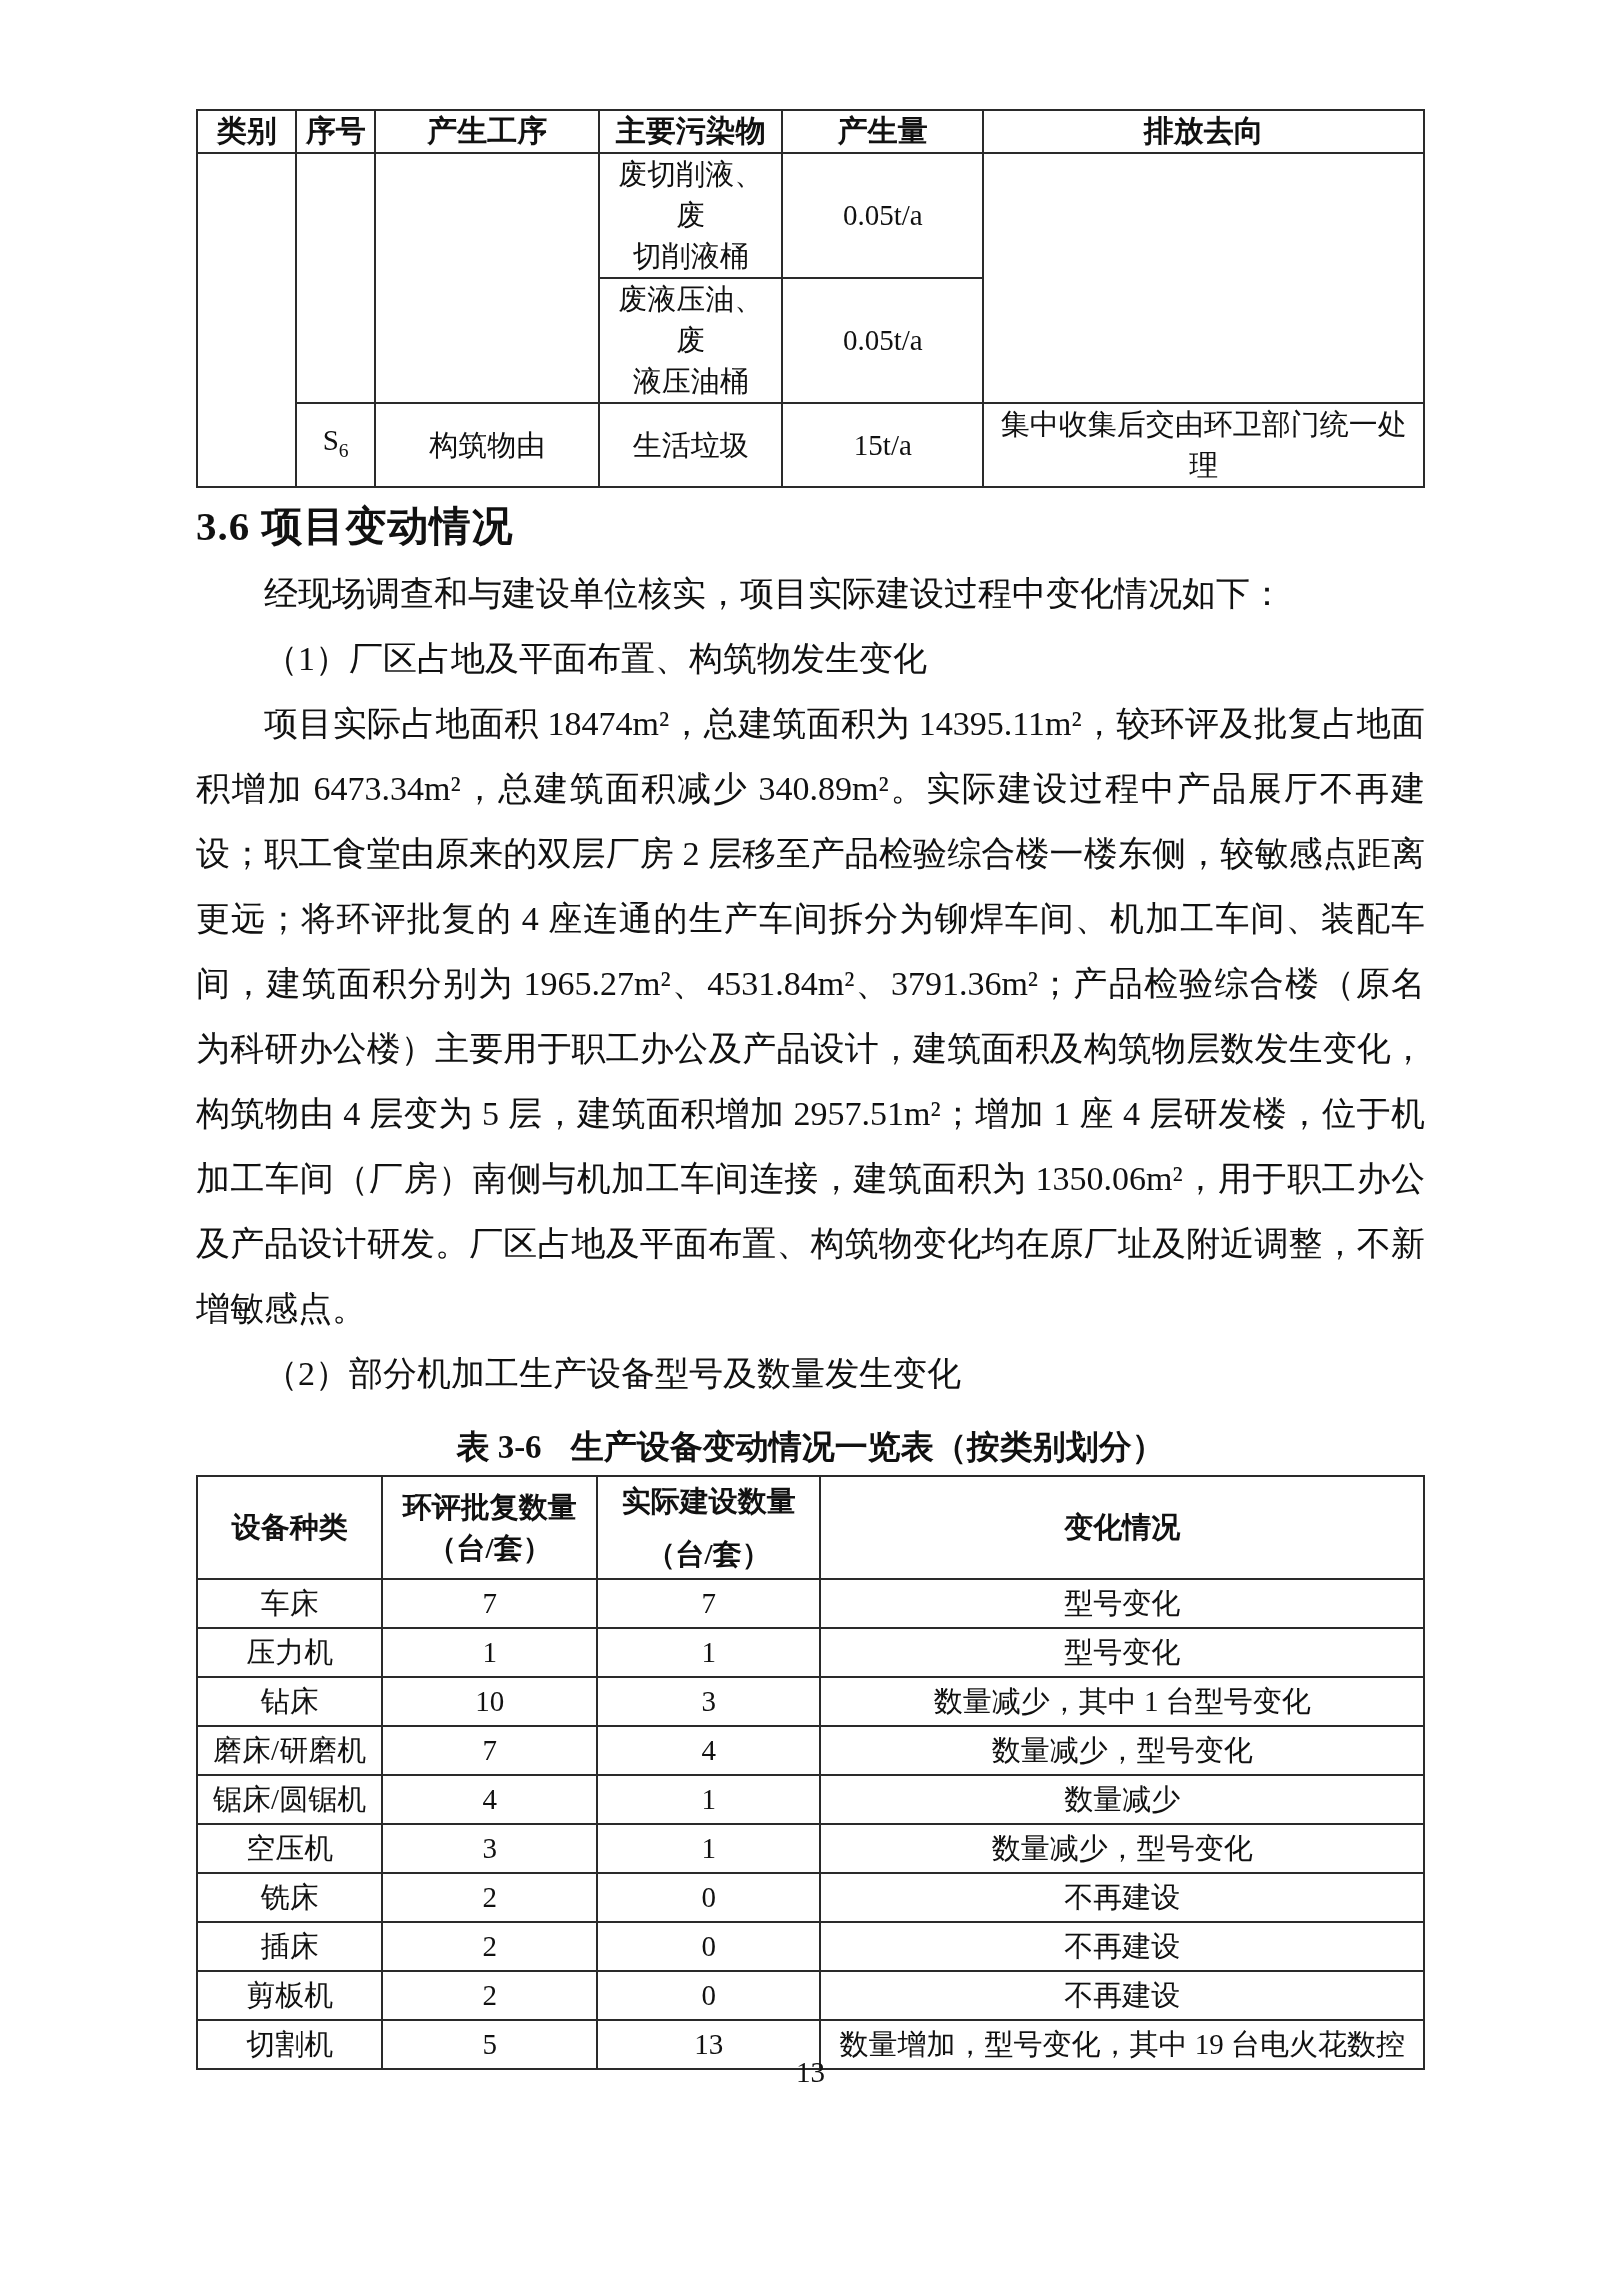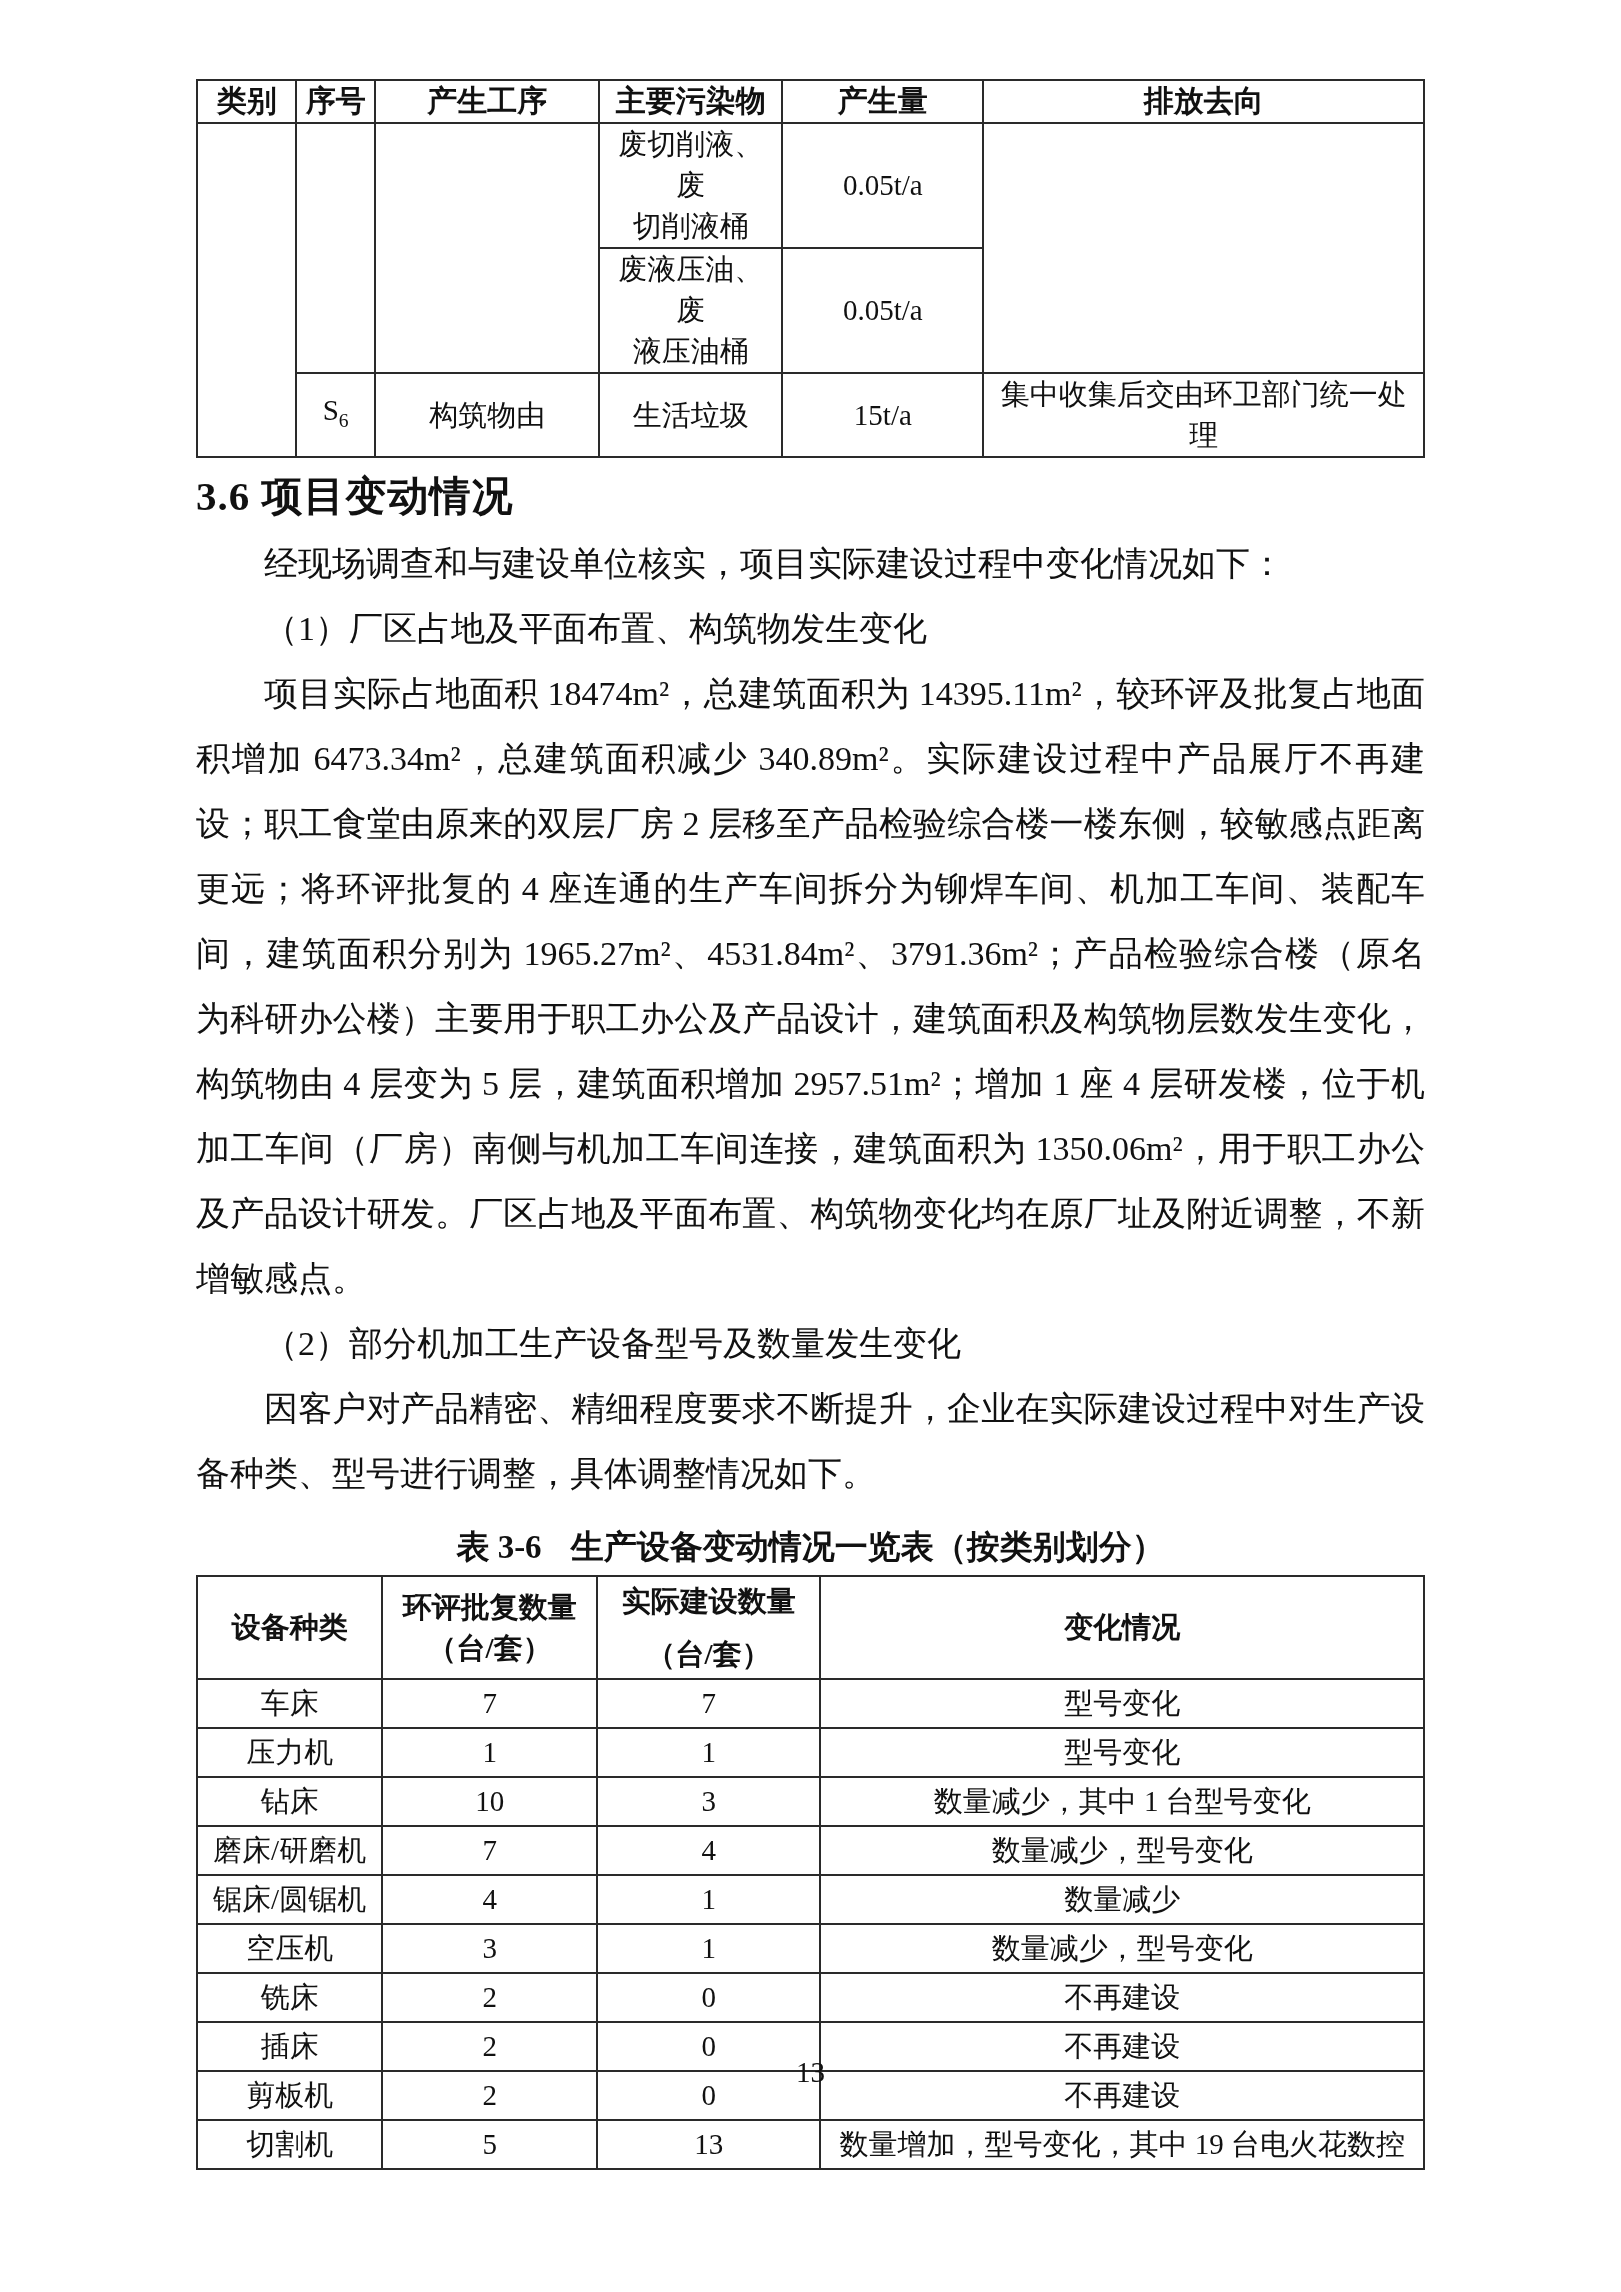--- a/index.html
+++ b/index.html
@@ -20,21 +20,21 @@
     border:2.9px solid #2a2a2a;
   }
   th, td {
     border:2px solid #2a2a2a;
     text-align:center; vertical-align:middle;
     padding:0 5.9px;
     font-weight:normal;
   }
 
   
-  .t1 { margin-top:79px; font-size:29px;border-radius:8px; }
+  .t1 { margin-top:109px; font-size:29px;border-radius:8px; }
   .t1 thead th { height:39px; font-weight:bold; font-size:30px; }
   .t1 .row-tall td { height:89px; }
   .t1 .row-last td { height:83px; }
   .t1 td { line-height:41px;text-align:center; }
   .pre-line { white-space:pre-line; }
   .t1 sub { font-size:19.6px; }
 
   
   .section-heading {
     margin-top:14.7px;
@@ -118,21 +118,20 @@
     </tbody>
   </table>
 
   <h2 class="section-heading">3.6 项目变动情况</h2>
 
   <div class="paras">
     <p>经现场调查和与建设单位核实，项目实际建设过程中变化情况如下：</p>
     <p>（1）厂区占地及平面布置、构筑物发生变化</p>
     <p>项目实际占地面积 18474m²，总建筑面积为 14395.11m²，较环评及批复占地面积增加 6473.34m²，总建筑面积减少 340.89m²。实际建设过程中产品展厅不再建设；职工食堂由原来的双层厂房 2 层移至产品检验综合楼一楼东侧，较敏感点距离更远；将环评批复的 4 座连通的生产车间拆分为铆焊车间、机加工车间、装配车间，建筑面积分别为 1965.27m²、4531.84m²、3791.36m²；产品检验综合楼（原名为科研办公楼）主要用于职工办公及产品设计，建筑面积及构筑物层数发生变化，构筑物由 4 层变为 5 层，建筑面积增加 2957.51m²；增加 1 座 4 层研发楼，位于机加工车间（厂房）南侧与机加工车间连接，建筑面积为 1350.06m²，用于职工办公及产品设计研发。厂区占地及平面布置、构筑物变化均在原厂址及附近调整，不新增敏感点。</p>
     <p>（2）部分机加工生产设备型号及数量发生变化</p>
-    <p>因客户对产品精密、精细程度要求不断提升，企业在实际建设过程中对生产设备种类、型号进行调整，具体调整情况如下。</p>
   </div>
 
   <div class="t2-title">
     <span>表 3-6</span><span class="gap">生产设备变动情况一览表（按类别划分）</span>
   </div>
 
   <table class="t2">
     <colgroup>
       <col style="width:15.1%">
         <col style="width:17.5%">

